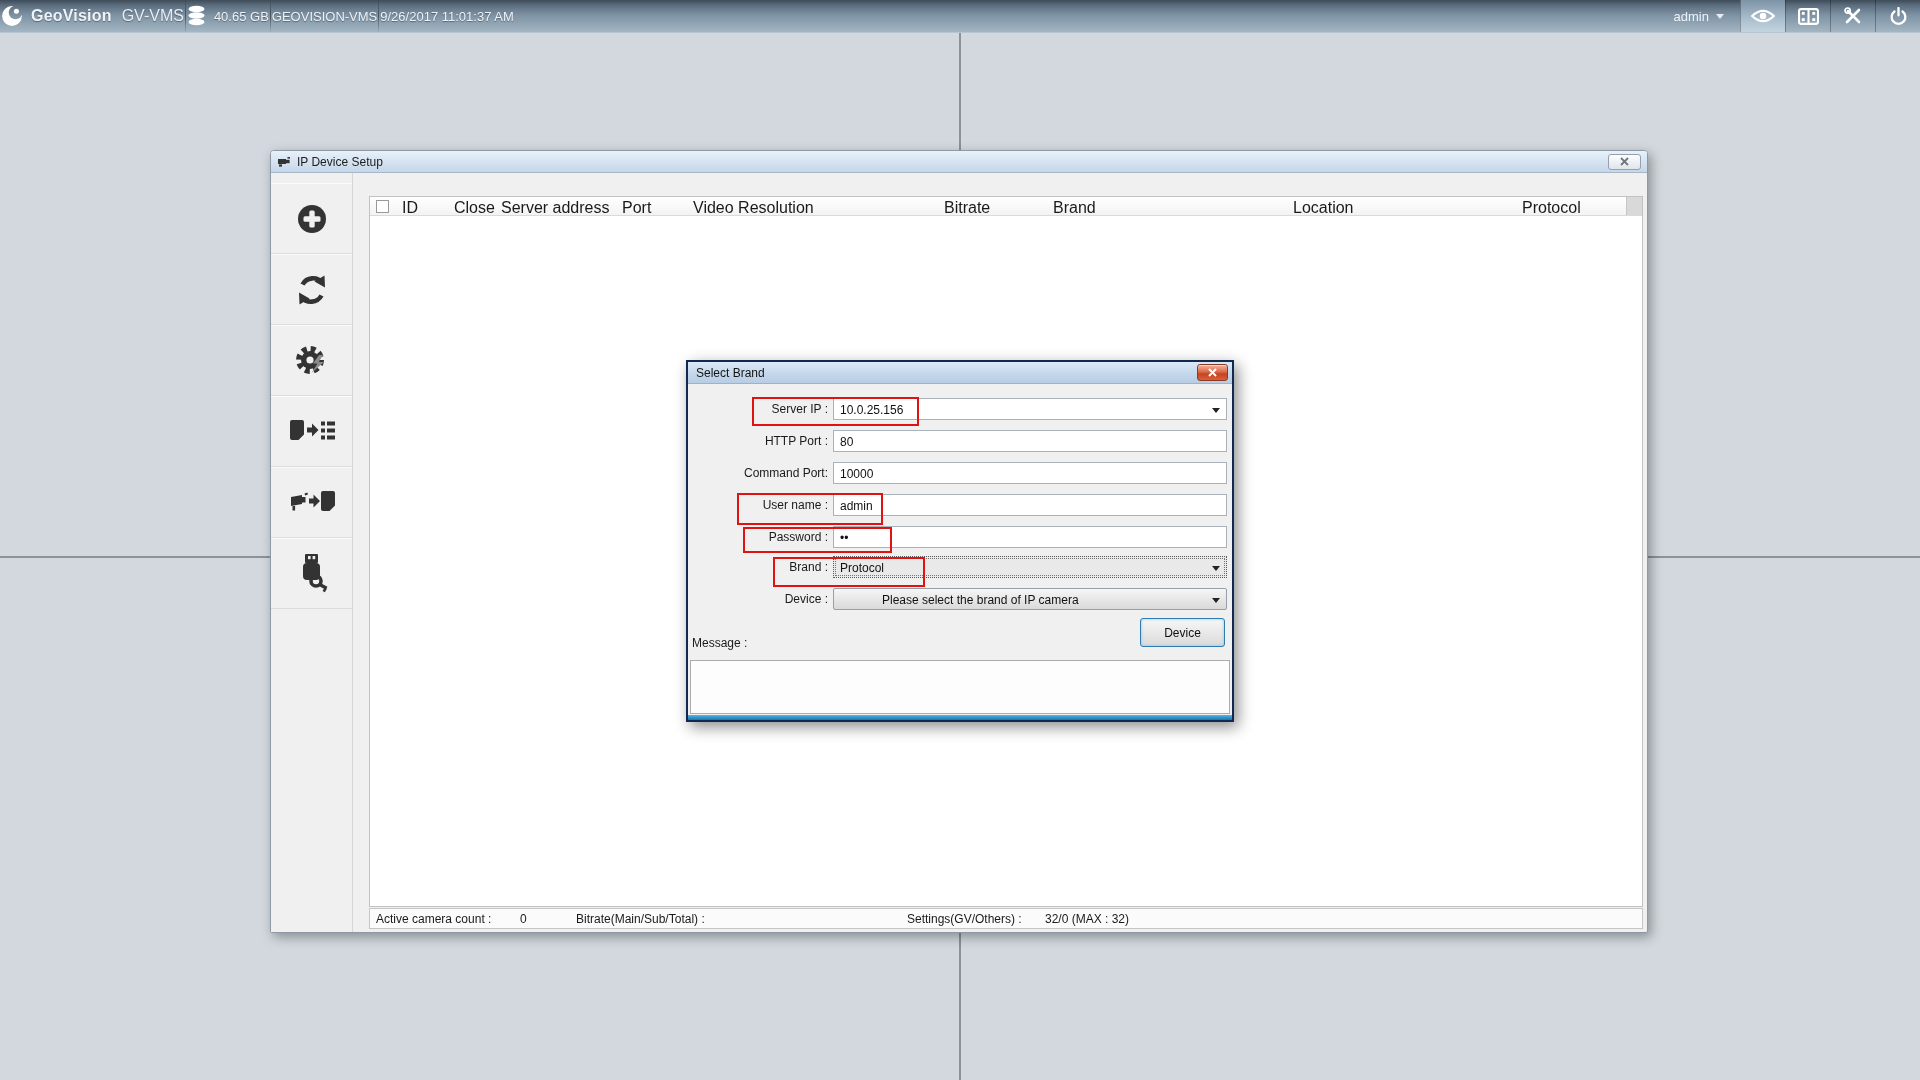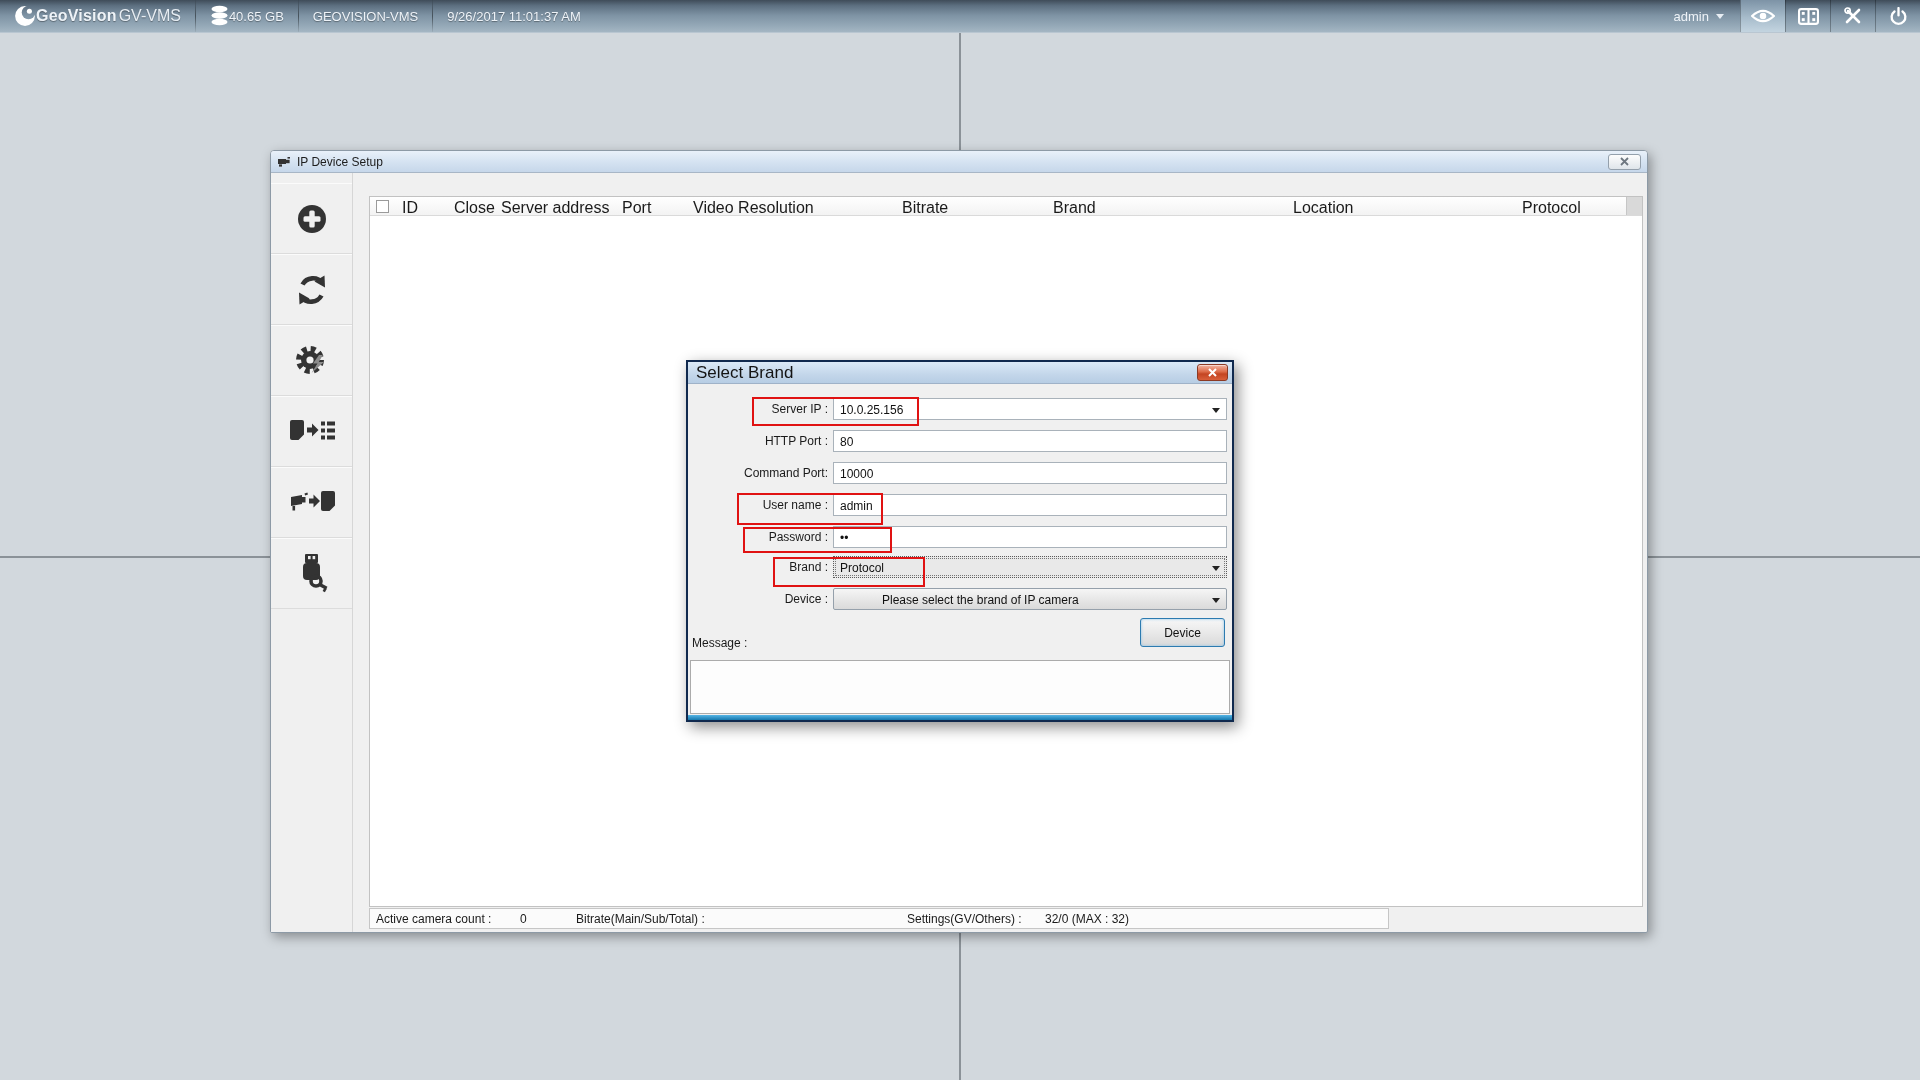--- a/index.html
+++ b/index.html
@@ -15,21 +15,21 @@
   .grid-hline { position:absolute; left:0; top:556px; width:1920px; height:2px; background:#8b9298; z-index:0; }
 
   
   .topbar {
     position:absolute; left:0; top:0; width:1920px; height:33px; z-index:6;
     background:linear-gradient(180deg,#3f4c59 0%,#5d7081 18%,#7e93a4 48%,#93a7b6 78%,#a4b6c3 100%);
     border-bottom:1px solid #b9c6d1;
     display:flex; align-items:stretch; color:#eef3f8; font-size:13px;
   }
   .tb-sep { width:1px; background:linear-gradient(rgba(0,0,0,.05),rgba(0,0,0,.45),rgba(0,0,0,.05)); }
-  .tb-cell { display:flex; align-items:center; padding:0 14px; text-shadow:0 1px 1px rgba(0,0,0,.35); }
+  .tb-cell { display:flex; align-items:center; padding:0 1px; gap:8px; text-shadow:0 1px 1px rgba(0,0,0,.35); }
   .tb-logo-text { font-weight:bold; font-size:16px; letter-spacing:.2px; }
   .tb-product { font-size:16px; color:#e7edf3; margin-left:2px; }
   .tb-right { margin-left:auto; display:flex; align-items:stretch; }
   .tb-user { display:flex; align-items:center; gap:7px; padding:0 16px; cursor:pointer; }
   .caret-down { width:0; height:0; border-left:4px solid transparent; border-right:4px solid transparent; border-top:5px solid #e8eef4; }
   .tb-iconbtn {
     width:45px; display:flex; align-items:center; justify-content:center;
     border-left:1px solid rgba(0,0,0,.28); cursor:pointer;
   }
   .tb-iconbtn.active { background:linear-gradient(180deg,#7d93a6,#a7bccb 55%,#c3d4e0); }
@@ -68,37 +68,37 @@
   .thead {
     position:absolute; left:0; top:0; right:0; height:19px;
     background:linear-gradient(180deg,#ffffff,#f3f3f3); border-bottom:1px solid #dadada;
   }
   .th { position:absolute; top:2px; font-size:16px; color:#1a1a1a; white-space:nowrap; }
   .th-check { position:absolute; left:6px; top:3px; width:13px; height:13px; background:#fff; border:1px solid #9a9a9a; cursor:pointer; }
   .thead-scrollcorner { position:absolute; right:0; top:0; width:16px; height:18px; background:#d9d9d9; border-left:1px solid #c6c6c6; }
 
   
   .statusbar {
-    position:absolute; left:98px; top:757px; width:1020px; height:21px;
+    position:absolute; left:98px; top:757px; width:1274px; height:21px;
     background:#fbfbfb; border:1px solid #c6c6c6; font-size:12px; color:#1a1a1a;
   }
   .sb-item { position:absolute; top:3px; white-space:nowrap; }
 
   
   .dlg {
     position:absolute; left:686px; top:360px; width:548px; height:362px; z-index:10;
     background:#f0f0f0; border:2px solid #10294e;
     box-shadow:4px 5px 14px rgba(0,0,0,.45);
   }
   .dlg-titlebar {
     position:absolute; left:0; top:0; right:0; height:22px;
     background:linear-gradient(180deg,#dbe9f7,#c3d6ea 60%,#b7cde4);
     border-bottom:1px solid #9fb2c8; display:flex; align-items:center; padding:0 8px;
   }
-  .dlg-title { font-size:17px; color:#141414; }
+  .dlg-title { font-size:12px; color:#141414; }
   .dlg-close {
     position:absolute; right:4px; top:2px; width:31px; height:17px; border:1px solid #8c3a24; border-radius:3px;
     background:linear-gradient(180deg,#f2b5a4,#dd6b48 45%,#c44522 60%,#d95f3a);
     display:flex; align-items:center; justify-content:center; cursor:pointer;
     box-shadow:inset 0 1px 0 rgba(255,255,255,.5);
   }
 
   .frow-label { position:absolute; left:0; width:140px; height:22px; line-height:22px; text-align:right; font-size:12px; color:#1a1a1a; }
   .ffield {
     position:absolute; left:145px; width:394px; height:22px; line-height:20px;
@@ -314,21 +314,21 @@
   </div>
 
   <div class="table">
     <div class="thead">
       <div class="th-check"></div>
       <div class="th" style="left:32px">ID</div>
       <div class="th" style="left:84px">Close</div>
       <div class="th" style="left:131px">Server address</div>
       <div class="th" style="left:252px">Port</div>
       <div class="th" style="left:323px">Video Resolution</div>
-      <div class="th" style="left:532px">Bitrate</div>
+      <div class="th" style="left:574px">Bitrate</div>
       <div class="th" style="left:683px">Brand</div>
       <div class="th" style="left:923px">Location</div>
       <div class="th" style="left:1152px">Protocol</div>
       <div class="thead-scrollcorner"></div>
     </div>
   </div>
 
   <div class="statusbar">
     <span class="sb-item" style="left:6px">Active camera count :</span>
     <span class="sb-item" style="left:150px">0</span>

